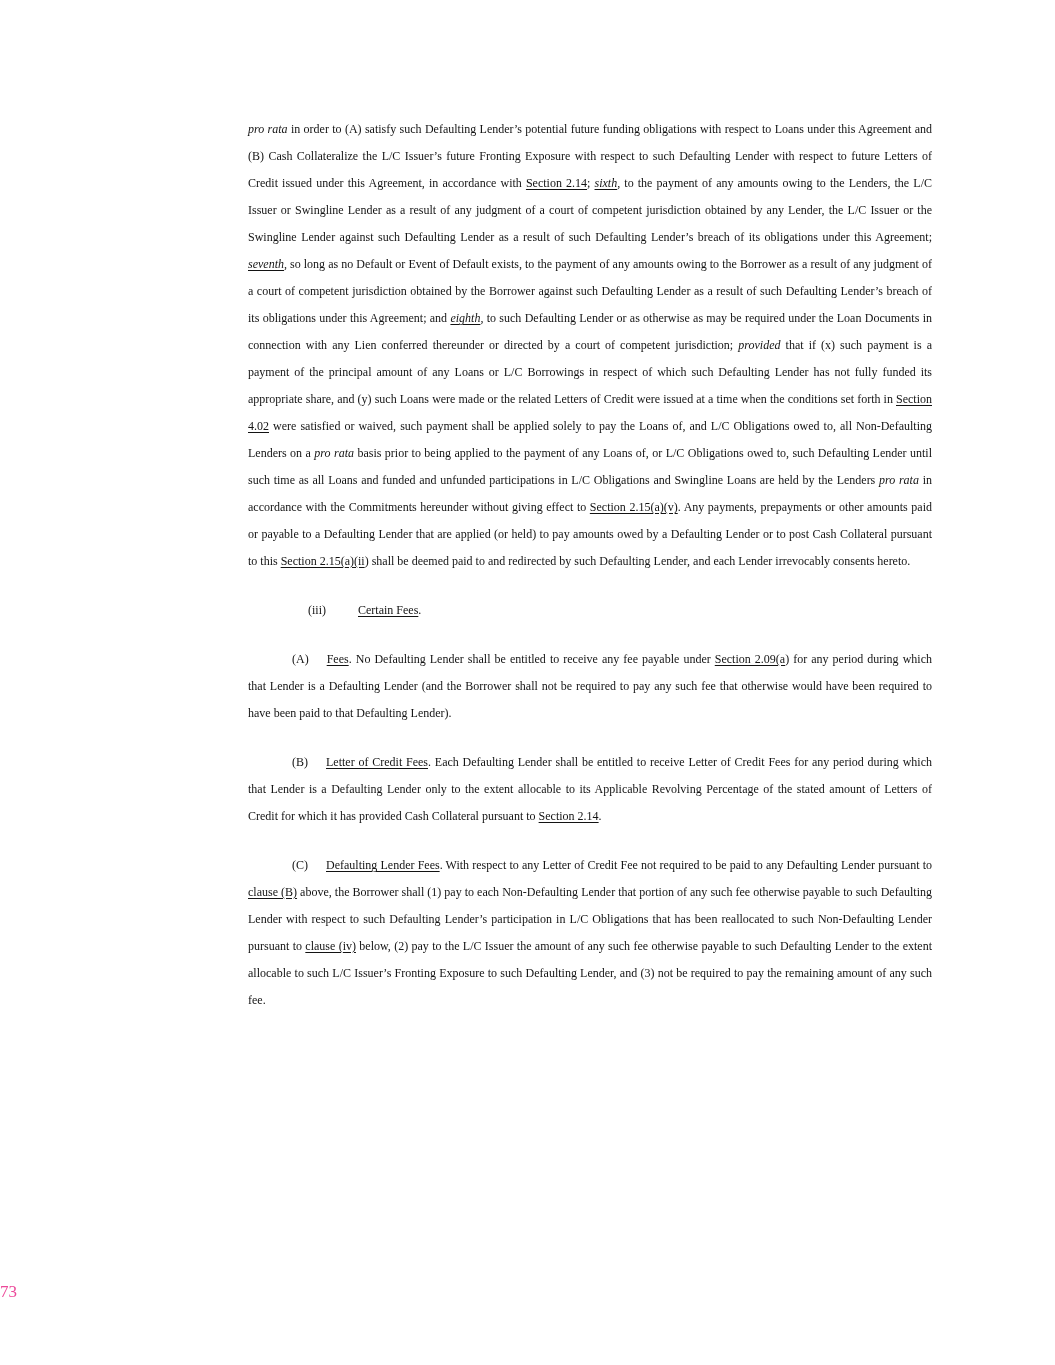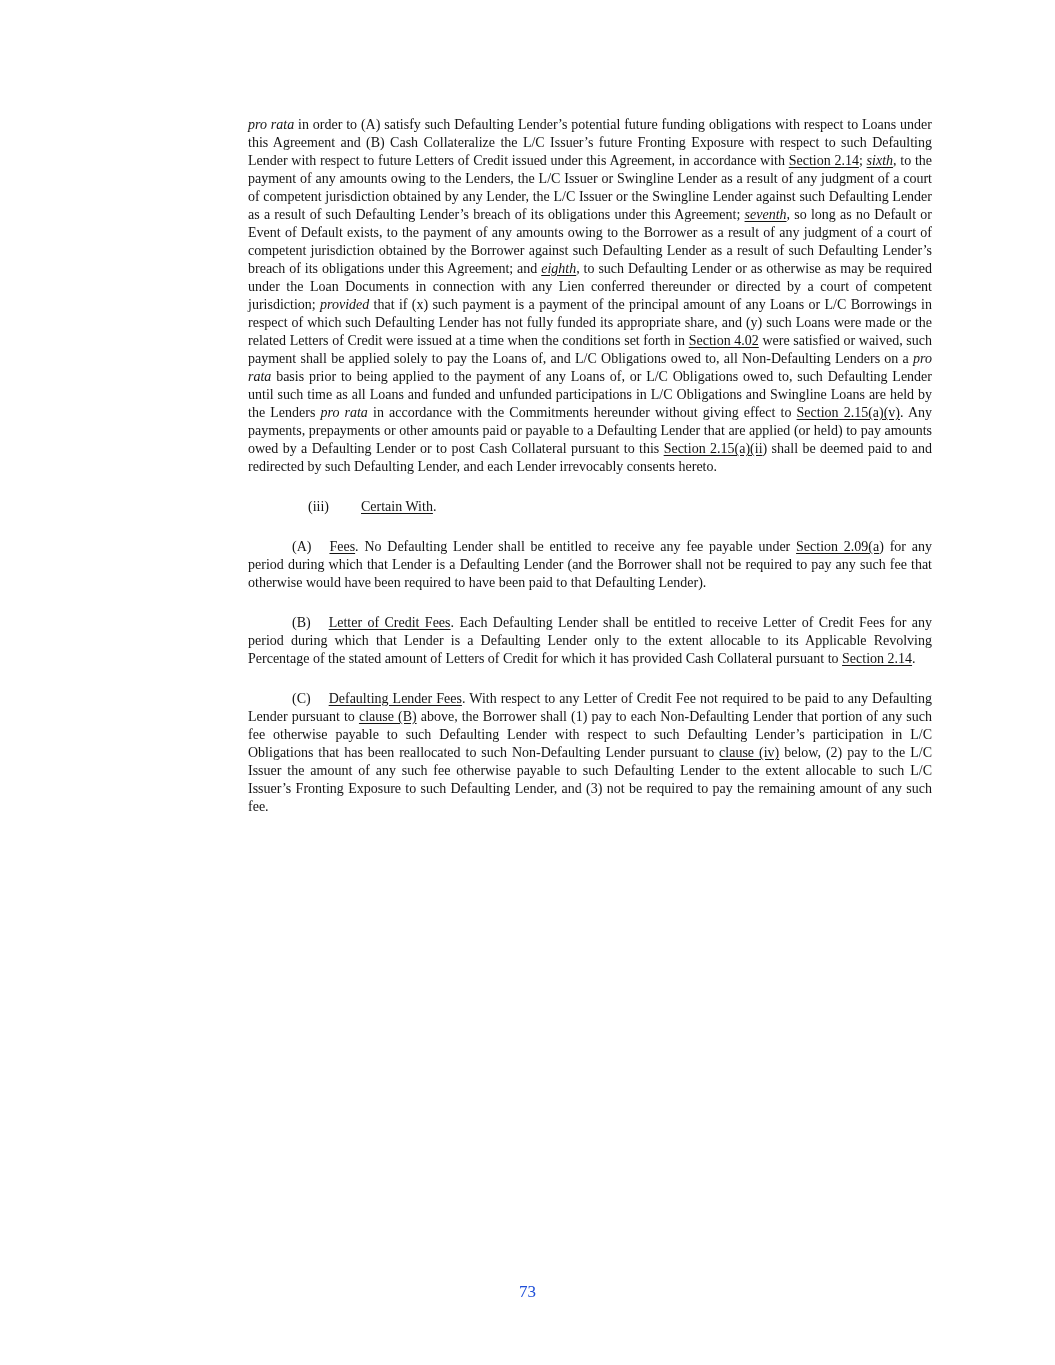--- a/index.html
+++ b/index.html
@@ -16,52 +16,51 @@
     overflow: hidden;
   }
   .text-block {
     position: absolute;
     left: 248px;
     top: 116px;
     width: 684px;
   }
   .para {
     margin: 22px 0 0 0;
-    font-size: 14px;
-    line-height: 18px;
+    font-size: 12px;
+    line-height: 27px;
     text-align: justify;
   }
   .para:first-child {
     margin-top: 0;
   }
   .heading-iii {
     margin-left: 60px;
     text-align: left;
   }
   .sub {
     text-indent: 44px;
   }
   .it { font-style: italic; }
   .un { text-decoration: underline; text-underline-offset: 2px; }
   .gap { display: inline-block; }
   .page-number {
     position: absolute;
     top: 1282px;
     left: 0;
     width: 100%;
-    text-align: center;
     font-size: 17px;
-    color: #1d4ed8;
+    color: #ec4899;
   }
 </style>
 </head>
 <body>
 
 <div class="page">
   <div class="text-block">
     <p class="para"><span class="it">pro rata</span><span> in order to (A) satisfy such Defaulting Lender’s potential future funding obligations with respect to Loans under this Agreement and (B) Cash Collateralize the L/C Issuer’s future Fronting Exposure with respect to such Defaulting Lender with respect to future Letters of Credit issued under this Agreement, in accordance with </span><span class="un">Section 2.14</span><span>; </span><span class="it un">sixth</span><span>, to the payment of any amounts owing to the Lenders, the L/C Issuer or Swingline Lender as a result of any judgment of a court of competent jurisdiction obtained by any Lender, the L/C Issuer or the Swingline Lender against such Defaulting Lender as a result of such Defaulting Lender’s breach of its obligations under this Agreement; </span><span class="it un">seventh</span><span>, so long as no Default or Event of Default exists, to the payment of any amounts owing to the Borrower as a result of any judgment of a court of competent jurisdiction obtained by the Borrower against such Defaulting Lender as a result of such Defaulting Lender’s breach of its obligations under this Agreement; and </span><span class="it un">eighth</span><span>, to such Defaulting Lender or as otherwise as may be required under the Loan Documents in connection with any Lien conferred thereunder or directed by a court of competent jurisdiction; </span><span class="it">provided</span><span> that if (x) such payment is a payment of the principal amount of any Loans or L/C Borrowings in respect of which such Defaulting Lender has not fully funded its appropriate share, and (y) such Loans were made or the related Letters of Credit were issued at a time when the conditions set forth in </span><span class="un">Section 4.02</span><span> were satisfied or waived, such payment shall be applied solely to pay the Loans of, and L/C Obligations owed to, all Non-Defaulting Lenders on a </span><span class="it">pro rata</span><span> basis prior to being applied to the payment of any Loans of, or L/C Obligations owed to, such Defaulting Lender until such time as all Loans and funded and unfunded participations in L/C Obligations and Swingline Loans are held by the Lenders </span><span class="it">pro rata</span><span> in accordance with the Commitments hereunder without giving effect to </span><span class="un">Section 2.15(a)(v)</span><span>. Any payments, prepayments or other amounts paid or payable to a Defaulting Lender that are applied (or held) to pay amounts owed by a Defaulting Lender or to post Cash Collateral pursuant to this </span><span class="un">Section 2.15(a)(ii</span><span>) shall be deemed paid to and redirected by such Defaulting Lender, and each Lender irrevocably consents hereto.</span></p>
-    <p class="para heading-iii"><span>(iii)</span><span class="gap" style="width: 32px;"></span><span class="un">Certain With</span><span>.</span></p>
+    <p class="para heading-iii"><span>(iii)</span><span class="gap" style="width: 32px;"></span><span class="un">Certain Fees</span><span>.</span></p>
     <p class="para sub"><span>(A)</span><span class="gap" style="width: 18px;"></span><span class="un">Fees</span><span>. No Defaulting Lender shall be entitled to receive any fee payable under </span><span class="un">Section 2.09(a</span><span>) for any period during which that Lender is a Defaulting Lender (and the Borrower shall not be required to pay any such fee that otherwise would have been required to have been paid to that Defaulting Lender).</span></p>
     <p class="para sub"><span>(B)</span><span class="gap" style="width: 18px;"></span><span class="un">Letter of Credit Fees</span><span>. Each Defaulting Lender shall be entitled to receive Letter of Credit Fees for any period during which that Lender is a Defaulting Lender only to the extent allocable to its Applicable Revolving Percentage of the stated amount of Letters of Credit for which it has provided Cash Collateral pursuant to </span><span class="un">Section 2.14</span><span>.</span></p>
     <p class="para sub"><span>(C)</span><span class="gap" style="width: 18px;"></span><span class="un">Defaulting Lender Fees</span><span>. With respect to any Letter of Credit Fee not required to be paid to any Defaulting Lender pursuant to </span><span class="un">clause (B)</span><span> above, the Borrower shall (1) pay to each Non-Defaulting Lender that portion of any such fee otherwise payable to such Defaulting Lender with respect to such Defaulting Lender’s participation in L/C Obligations that has been reallocated to such Non-Defaulting Lender pursuant to </span><span class="un">clause (iv)</span><span> below, (2) pay to the L/C Issuer the amount of any such fee otherwise payable to such Defaulting Lender to the extent allocable to such L/C Issuer’s Fronting Exposure to such Defaulting Lender, and (3) not be required to pay the remaining amount of any such fee.</span></p>
   </div>
   <div class="page-number">73</div>
 </div>
 
 </body></html>

